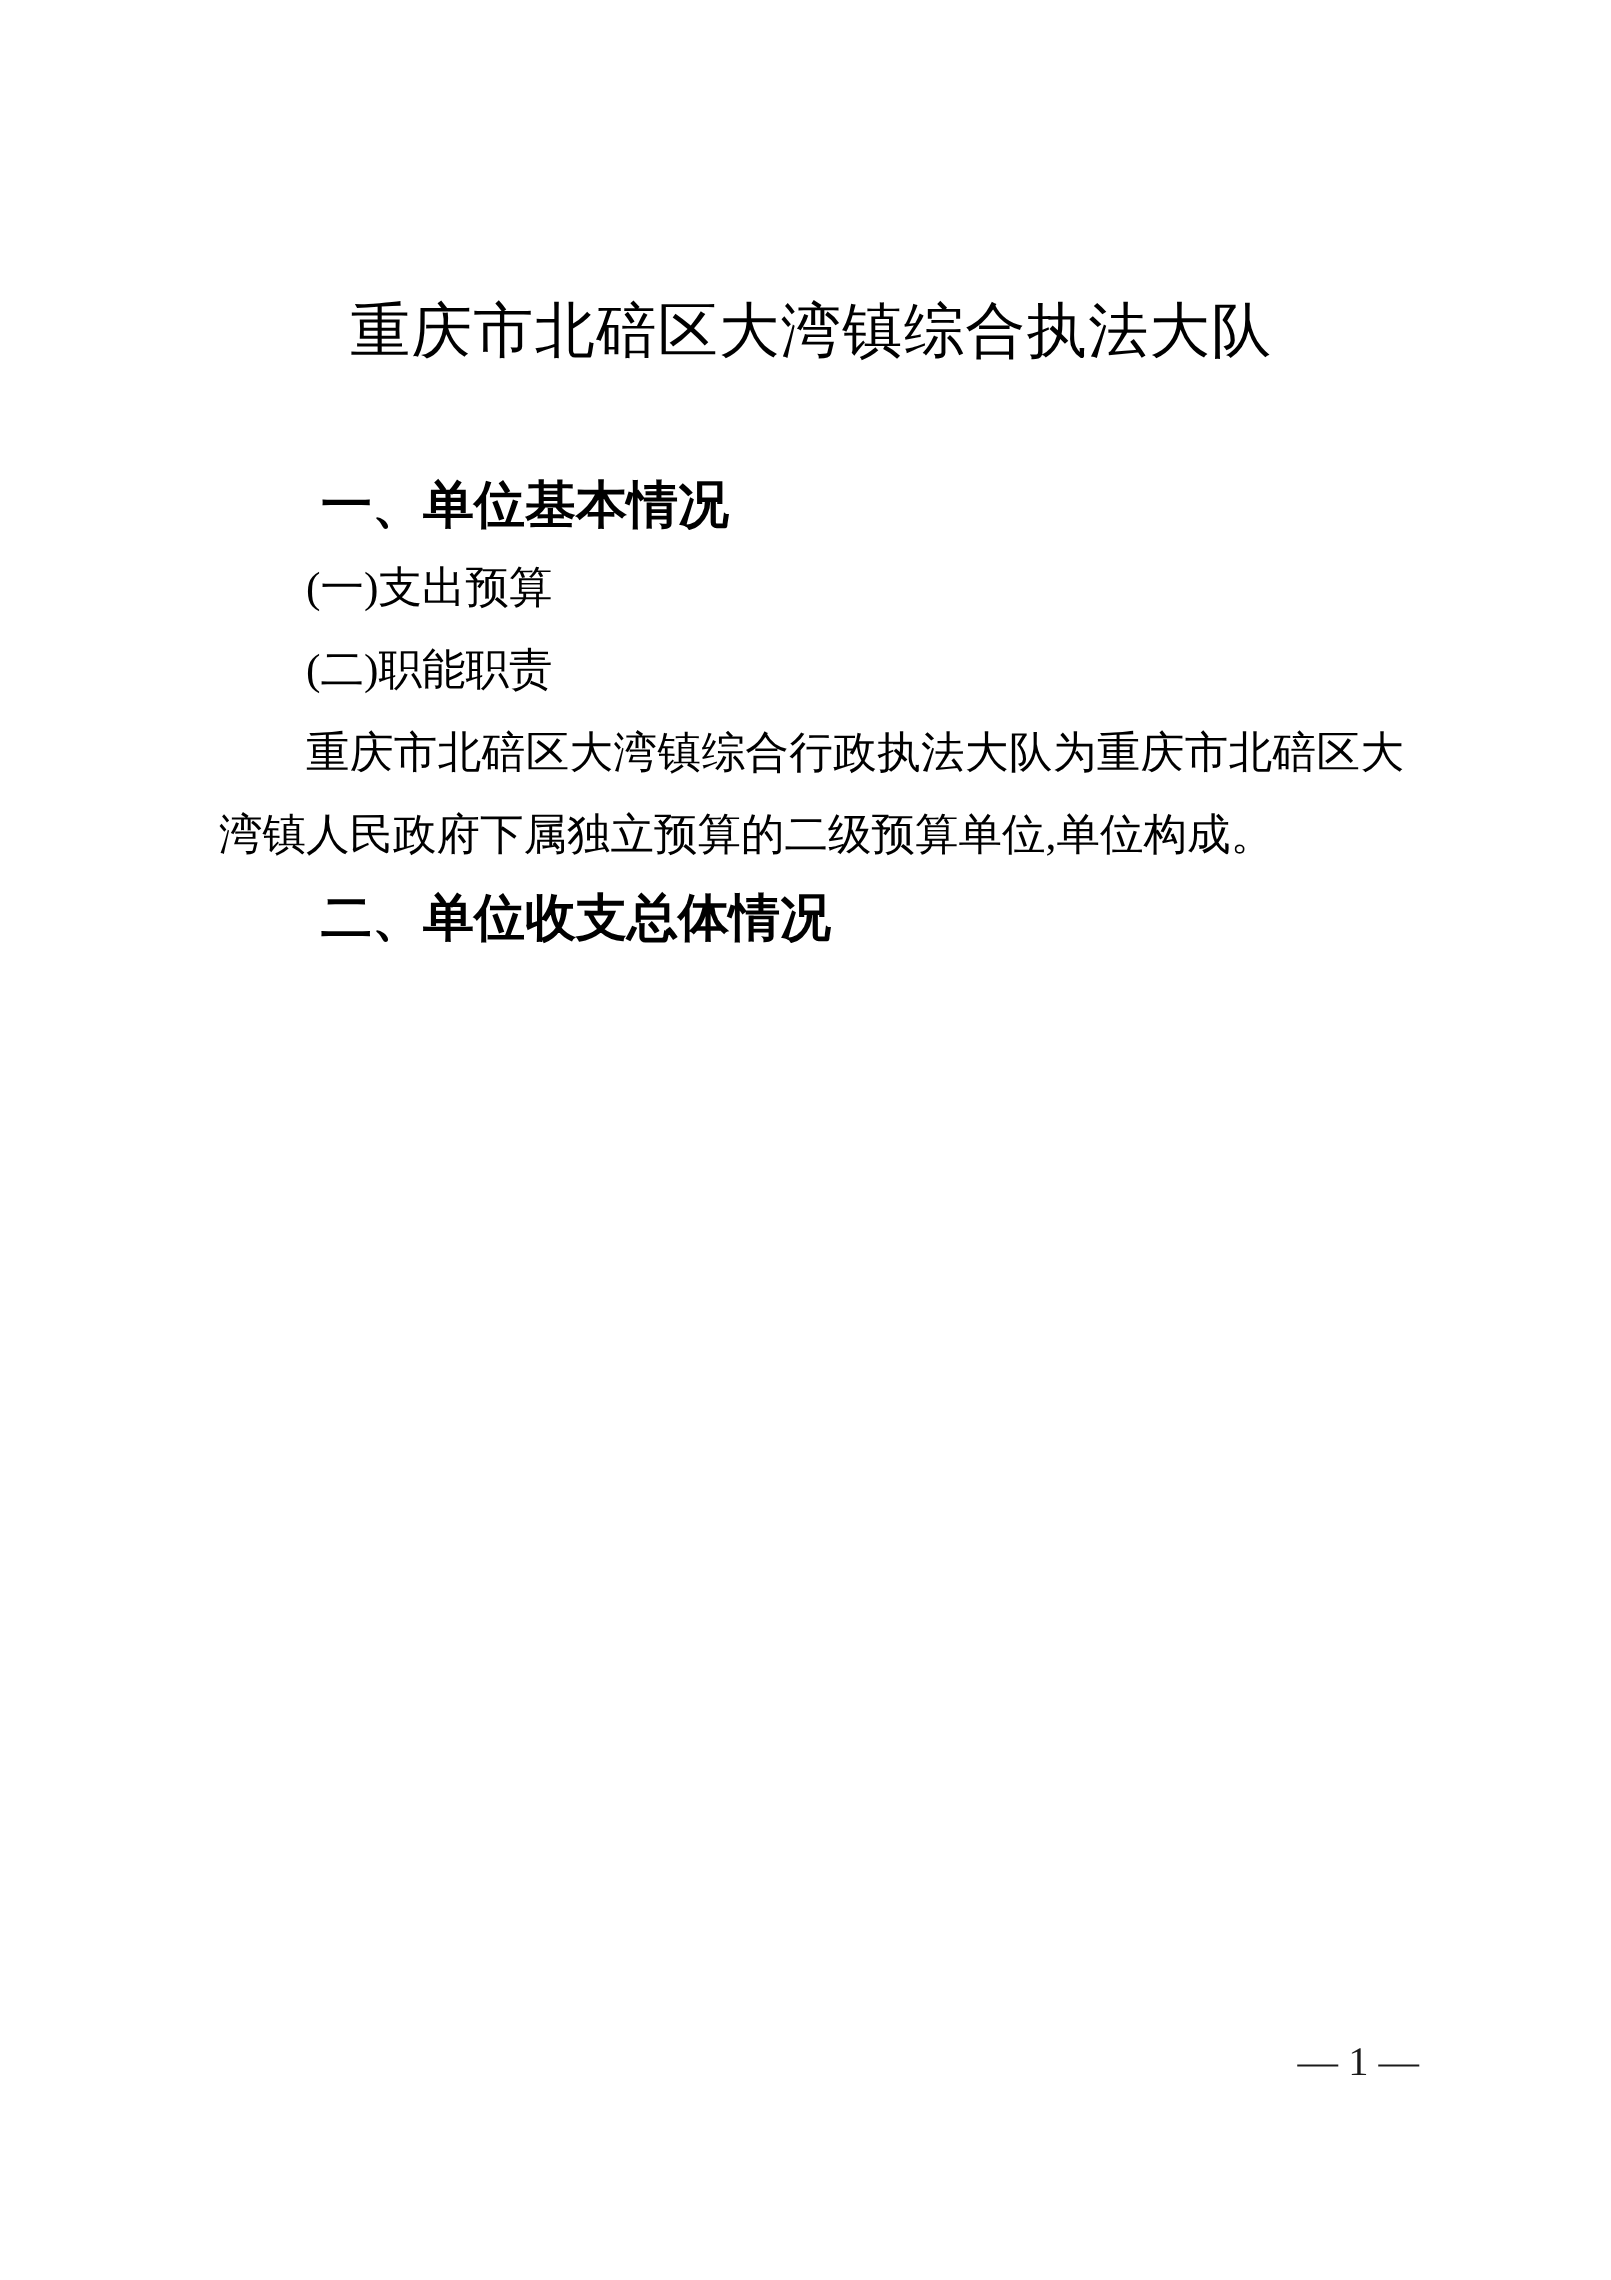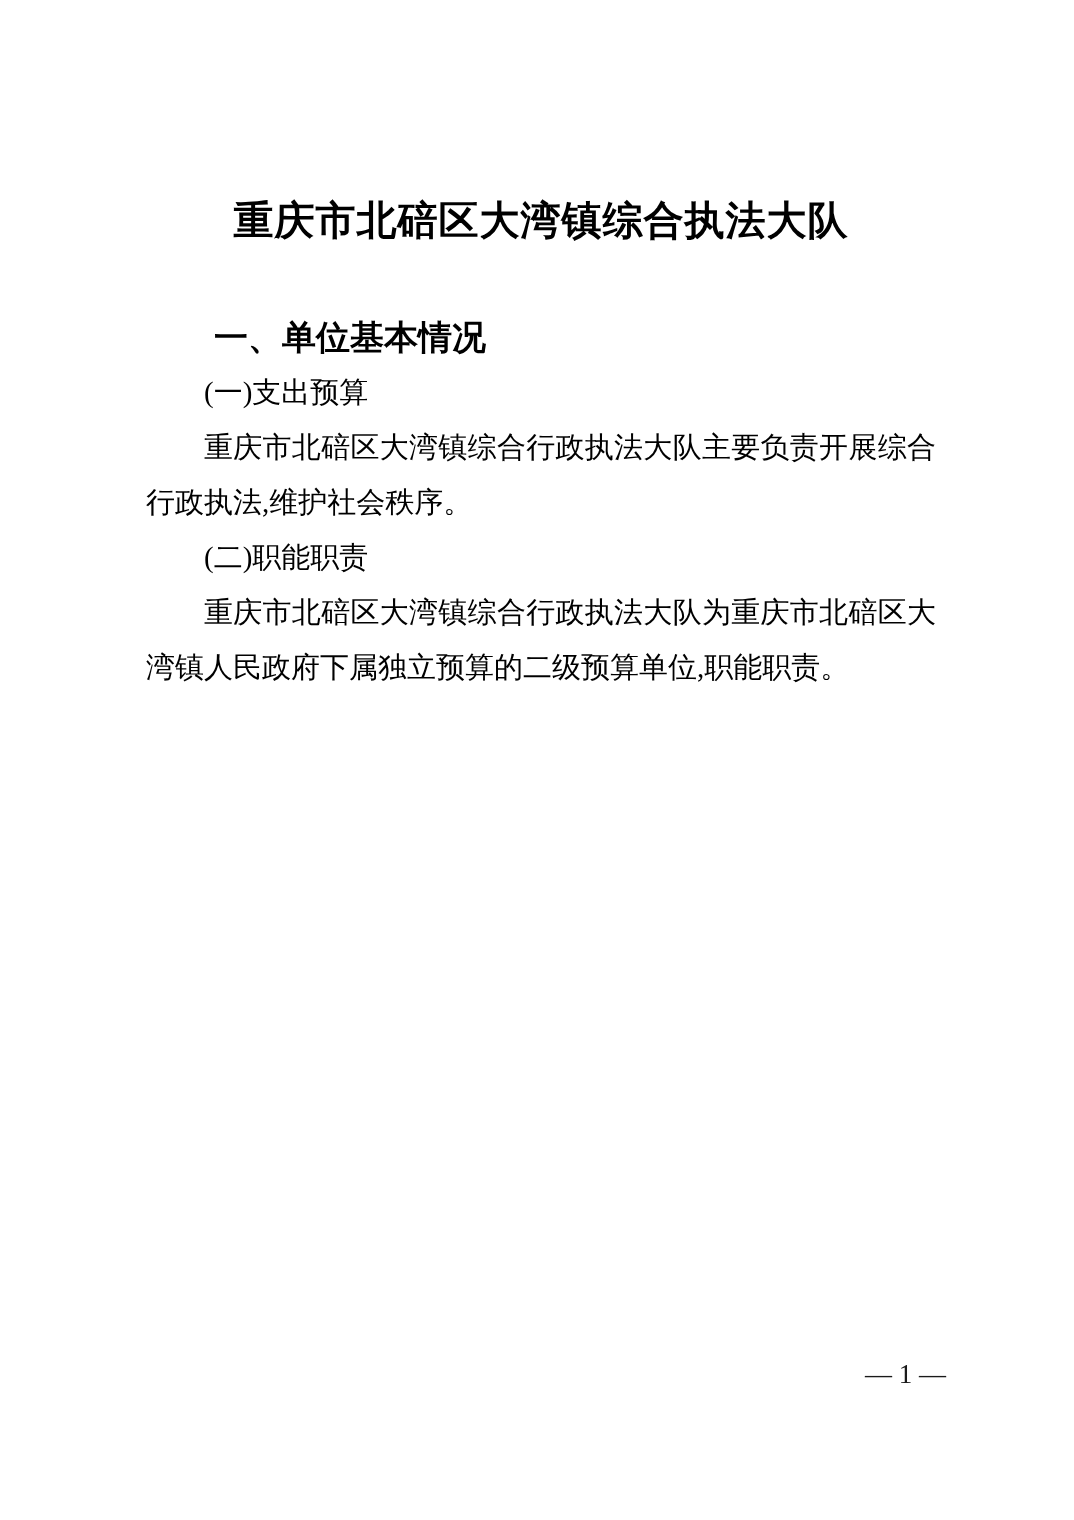--- a/index.html
+++ b/index.html
@@ -14,21 +14,21 @@
     background: #ffffff;
     color: #000000;
     font-family: "Liberation Serif", serif;
     overflow: hidden;
   }
   .content {
     padding: 190px 138px 0 146px;
   }
   .doc-title {
     text-align: center;
-    font-weight: bold;
+    font-weight: normal;
     font-size: 40px;
     line-height: 62px;
     font-family: "Liberation Serif", serif;
     letter-spacing: 1px;
   }
   .doc-body {
     margin-top: 58px;
   }
   .h-section {
     font-family: "Liberation Sans", sans-serif;
@@ -75,26 +75,26 @@
     <div class="doc-title">
       <div>重庆市北碚区大湾镇综合执法大队</div>
     </div>
 
     <div class="doc-body">
 
       <p class="h-section">一、单位基本情况</p>
 
       <p class="h-sub">(一)支出预算</p>
 
-      <p class="para">重庆市北碚区大湾镇综合行政执法大队主要负责开展综合行政执法,维护社会秩序。</p>
 
       <p class="h-sub">(二)职能职责</p>
 
-      <p class="para">重庆市北碚区大湾镇综合行政执法大队为重庆市北碚区大湾镇人民政府下属独立预算的二级预算单位,职能职责。</p>
+      <p class="para">重庆市北碚区大湾镇综合行政执法大队为重庆市北碚区大湾镇人民政府下属独立预算的二级预算单位,单位构成。</p>
 
+      <p class="h-section">二、单位收支总体情况</p>
 
 
 
     </div>
   </div>
 
   <div class="page-number">— 1 —</div>
 </div>
 
 </body></html>

